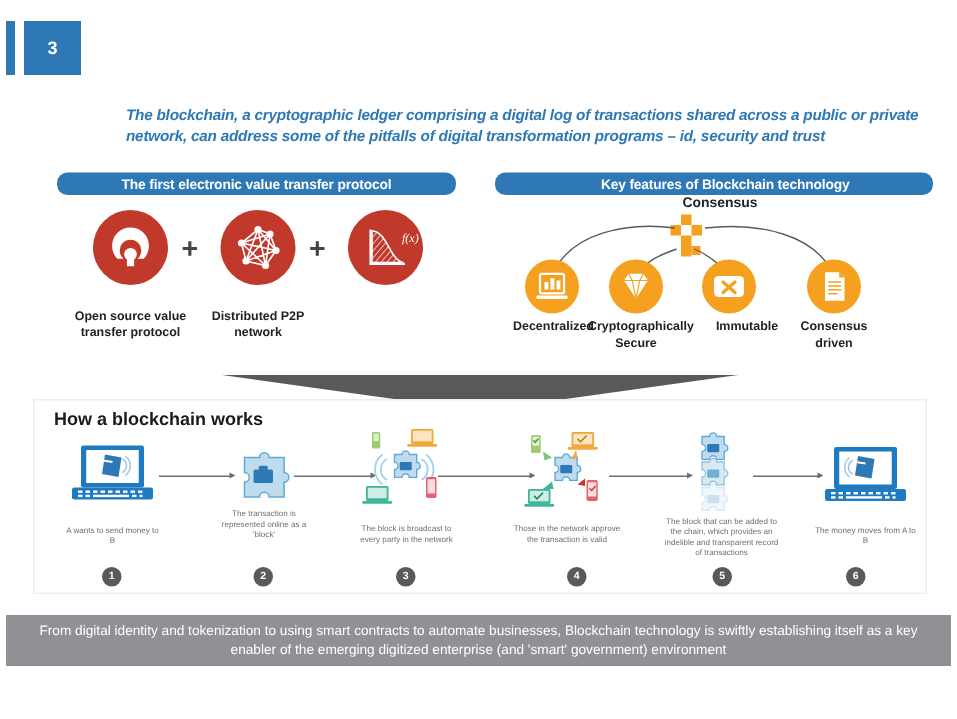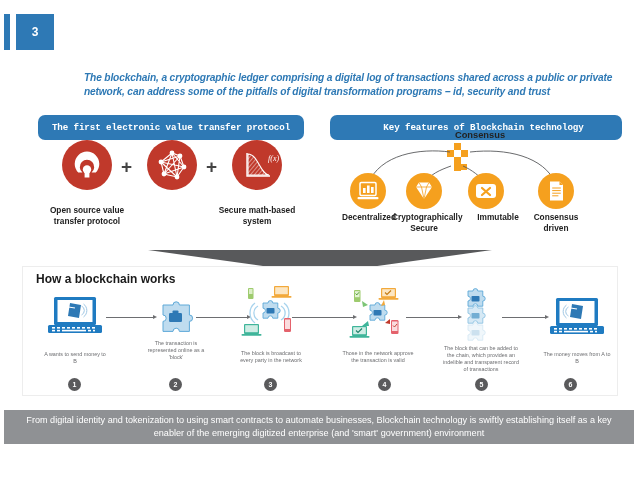--- a/index.html
+++ b/index.html
@@ -13,23 +13,23 @@
   
   .hdr-bar{position:absolute;left:4px;top:14px;width:6px;height:36px;background:#2E79B5;}
   .hdr-num{position:absolute;left:16px;top:14px;width:38px;height:36px;background:#2E79B5;
            color:#fff;font-size:12px;font-weight:bold;display:flex;align-items:center;justify-content:center;}
   .hdr-title{position:absolute;left:84px;top:10px;width:545px;color:#333;
              font-size:19.5px;line-height:23px;font-weight:400;letter-spacing:-0.2px;}
   .hdr-sub{position:absolute;left:84px;top:71px;width:548px;color:#2E79B5;
            font-size:10.2px;line-height:14px;font-style:italic;font-weight:600;letter-spacing:-0.15px;}
 
   
-  .banner{position:absolute;height:25px;border-radius:7px;background:#2E79B5;color:#fff;
+  .banner{position:absolute;height:15px;border-radius:7px;background:#2E79B5;color:#fff;
           font-size:9.2px;font-weight:bold;display:flex;align-items:center;justify-content:center;
-          letter-spacing:-0.1px;font-family:Liberation Mono, monospace;}
+          letter-spacing:-0.1px;}
   .banner-left{left:38px;top:115px;width:266px;}
   .banner-right{left:330px;top:115px;width:277px;padding-left:15px;}
 
   
   .rcirc{position:absolute;width:50px;height:50px;border-radius:50%;background:#C0392B;}
   .plus{position:absolute;color:#444;font-size:19px;font-weight:bold;line-height:1;}
   .cap{position:absolute;text-align:center;color:#222;font-size:8.3px;line-height:10.5px;font-weight:bold;}
 
   
   .ocirc{position:absolute;width:36px;height:36px;border-radius:50%;background:#F5A01E;}
@@ -105,21 +105,21 @@
           <line x1="0" y1="0" x2="0" y2="3" stroke="#fff" stroke-width="0.9"></line>
         </pattern>
       </defs>
       <path d="M15 13 L15 36 L38 36" stroke="#fff" stroke-width="1.4" fill="none"></path>
       <path d="M16 14 C26 14 28 34 37 35 L16 35 Z" fill="url(#hatch)" stroke="#fff" stroke-width="1.1"></path>
       <text x="36" y="21" fill="#fff" font-size="8" font-style="italic" font-family="Liberation Serif, serif">f(x)</text>
     </svg>
   </div>
 
   <div class="cap" style="left:42px;top:205px;width:90px;">Open source value transfer protocol</div>
-  <div class="cap" style="left:213px;top:205px;width:88px;">Secure math-based system</div>
+  <div class="cap" style="left:128px;top:205px;width:88px;">Distributed P2P network</div>
 
   <div class="bc-label">Consensus</div>
 
   <svg style="position:absolute;left:330px;top:140px;" width="280" height="60">
     <g fill="#F5A01E">
       <rect x="124" y="3" width="7" height="7"></rect>
         <rect x="131" y="10" width="7" height="7"></rect>
       <rect x="117" y="10" width="7" height="7"></rect>
         <rect x="124" y="17" width="7" height="7"></rect>
       <rect x="124" y="24" width="7" height="7"></rect>

